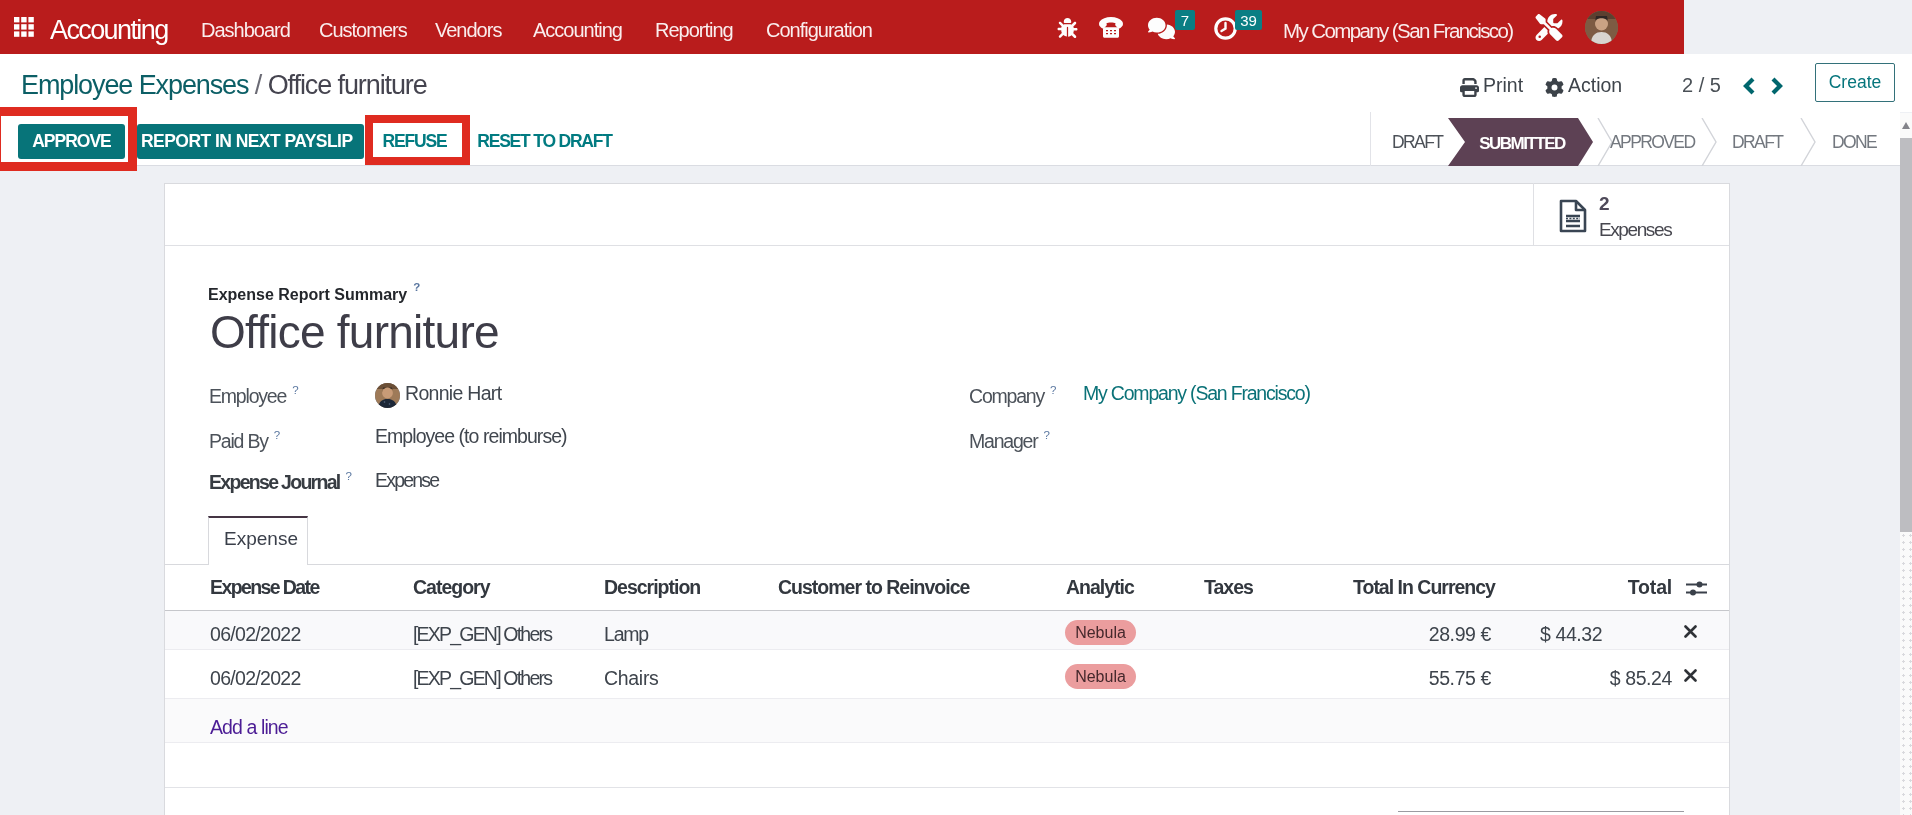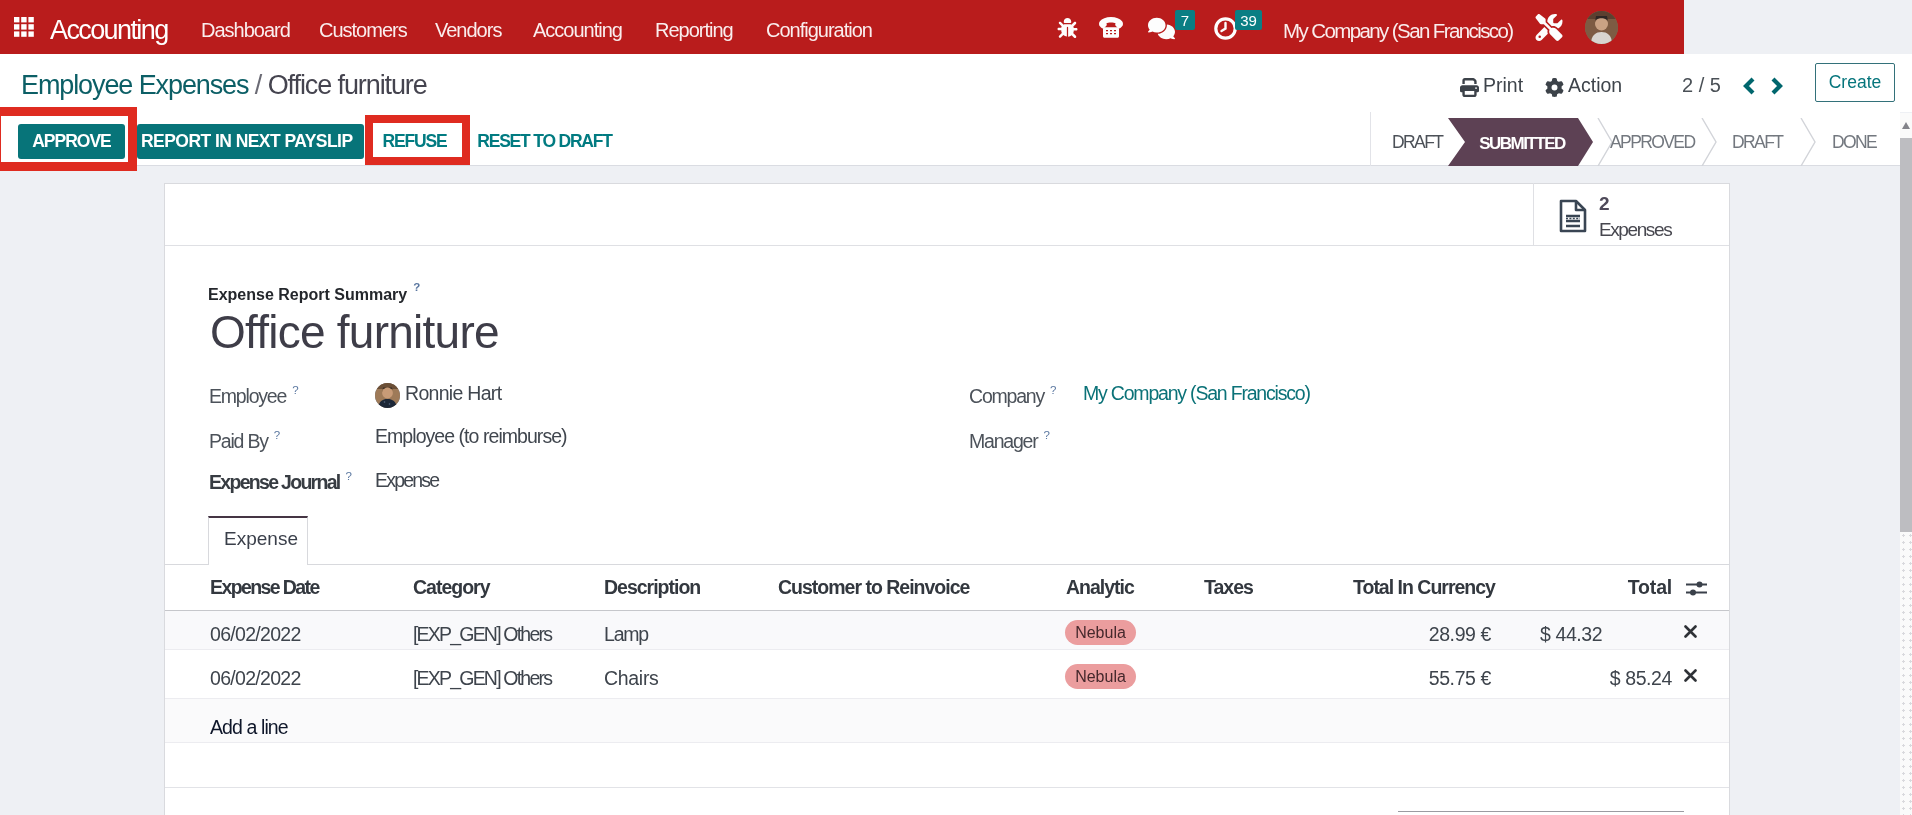--- a/index.html
+++ b/index.html
@@ -203,21 +203,21 @@
 <div class="cell" style="left:604px;top:667px;letter-spacing:-.3px">Chairs</div>
 <div class="abs" style="left:1065px;top:664px;width:71px;height:25px;background:#eb9d9e;border-radius:13px;display:flex;align-items:center;justify-content:center;font-size:16px;color:#45282c">Nebula</div>
 <div class="cell" style="left:1353px;top:667px;width:138px;text-align:right;letter-spacing:-.4px">55.75 €</div>
 <div class="cell" style="left:1540px;top:667px;width:132px;text-align:right;letter-spacing:-.4px">$ 85.24</div>
 <svg class="abs" style="left:1684px;top:669px" width="13" height="13" viewBox="0 0 13 13">
     <path d="M1.5 1.5l10 10M11.5 1.5l-10 10" stroke="#2f3237" stroke-width="2.6" stroke-linecap="round"></path>
   </svg>
 <div class="abs" style="left:165px;top:698px;width:1564px;height:1px;background:#ececf0"></div>
 
 <div class="abs" style="left:165px;top:699px;width:1564px;height:44px;background:#fafafb;border-bottom:1px solid #ececf0"></div>
-<div class="abs" style="left:210px;top:716px;font-size:19.5px;letter-spacing:-.9px;color:#0f172a">Add a line</div>
+<div class="abs" style="left:210px;top:716px;font-size:19.5px;letter-spacing:-.9px;color:#4c1d95">Add a line</div>
 <div class="abs" style="left:165px;top:787px;width:1564px;height:1px;background:#e2e3e7"></div>
 <div class="abs" style="left:1398px;top:811px;width:286px;height:1px;background:#9b9ba1"></div>
 
 <div class="abs" style="left:1900px;top:113px;width:12px;height:702px;background:#fafafa"></div>
 <svg class="abs" style="left:1901px;top:120px" width="10" height="12" viewBox="0 0 10 12">
     <path d="M5 2l4 7H1z" fill="#83838a"></path>
   </svg>
 <div class="abs" style="left:1900px;top:138px;width:12px;height:394px;background:#bdbdc1"></div>
 <div class="abs" style="left:1900px;top:532px;width:12px;height:283px;background:#fafafa;background-image:radial-gradient(#d9d9dd 1px, transparent 1.2px);background-size:7px 7px"></div>
 

